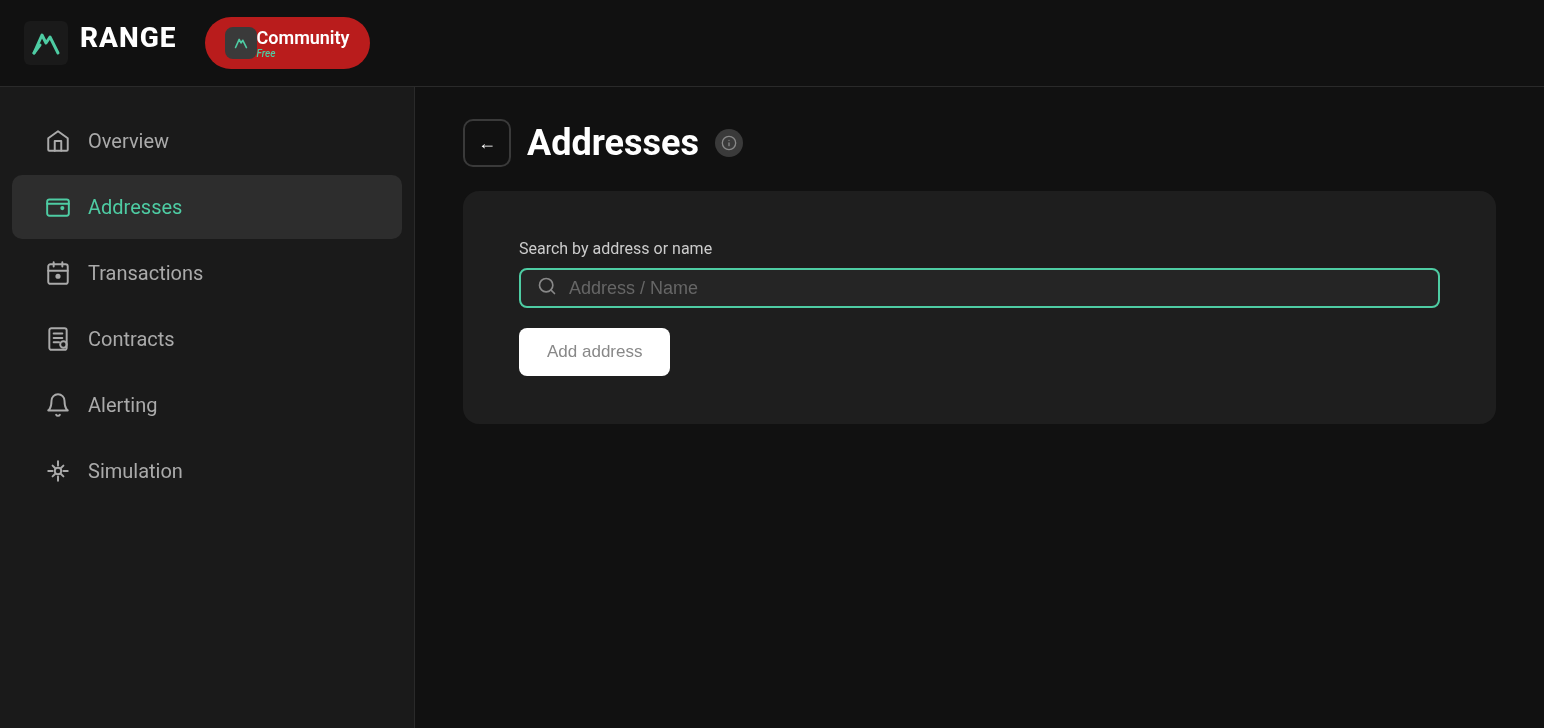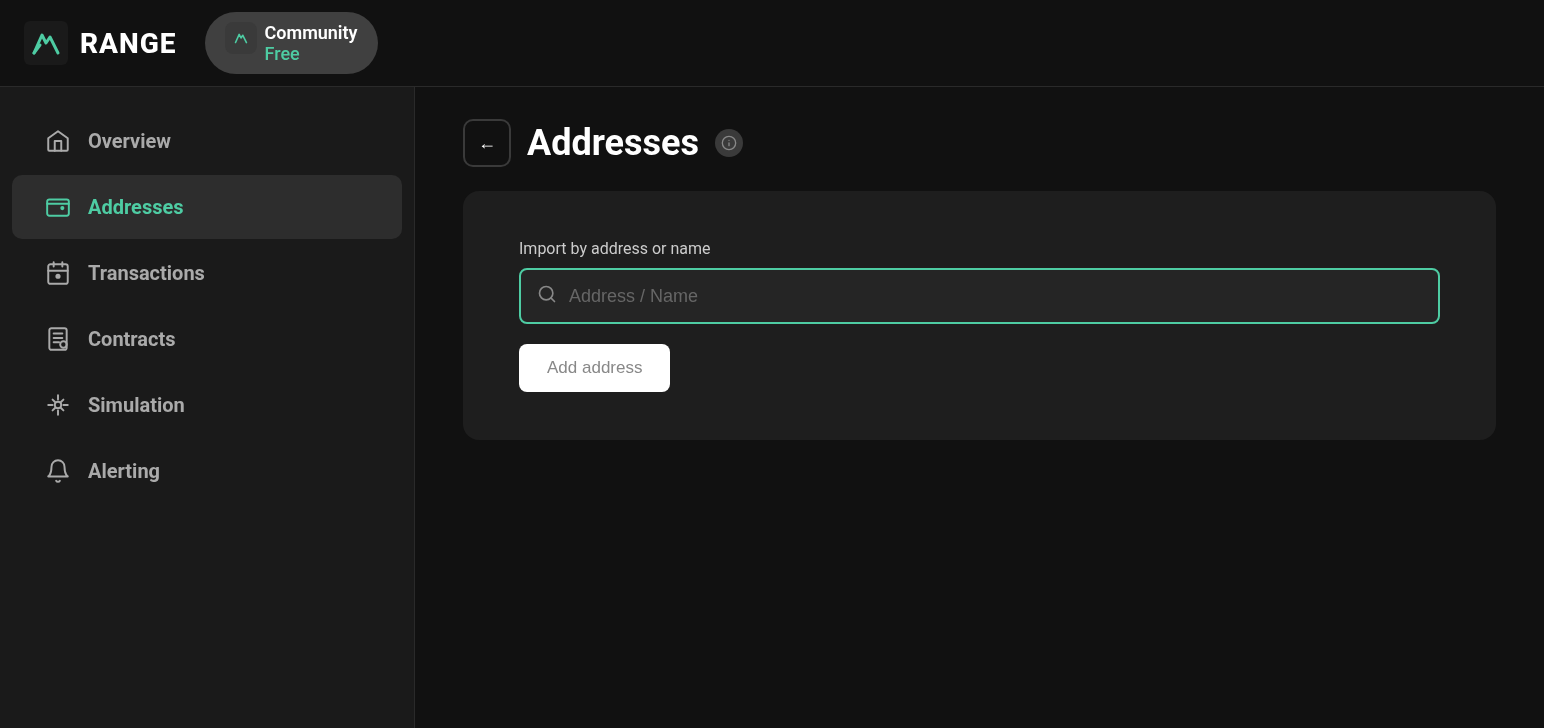--- a/index.html
+++ b/index.html
@@ -25,44 +25,43 @@
       display: flex;
       align-items: center;
       padding: 0 24px;
       gap: 20px;
       flex-shrink: 0;
       border-bottom: 1px solid #2a2a2a;
     }
 
     .logo-area {
       display: flex;
-      align-items: center;
       gap: 12px;
     }
 
     .logo-icon {
       width: 44px;
       height: 44px;
       display: flex;
       align-items: center;
       justify-content: center;
     }
 
     .logo-text {
       font-size: 28px;
       font-weight: 800;
       color: #ffffff;
       letter-spacing: 1px;
     }
 
     .community-badge {
       display: flex;
-      align-items: flex-start;
-      gap: 8px;
-      background: #404040;
+      align-items: center;
+      gap: 0;
+      background: #b91c1c;
       border-radius: 40px;
       padding: 10px 20px;
       margin-left: 8px;
     }
 
     .community-badge-icon {
       width: 32px;
       height: 32px;
       background: #3a3a3a;
       border-radius: 8px;
@@ -77,22 +76,23 @@
     }
 
     .community-name {
       color: #ffffff;
       font-size: 18px;
       font-weight: 600;
     }
 
     .community-plan {
       color: #4ecca3;
-      font-size: 18px;
+      font-size: 10px;
       font-weight: 500;
+      font-style: italic;
     }
 
     
     .main-layout {
       display: flex;
       flex: 1;
       overflow: hidden;
     }
 
     
@@ -105,21 +105,21 @@
     }
 
     .sidebar-item {
       display: flex;
       align-items: center;
       gap: 16px;
       padding: 18px 32px;
       cursor: pointer;
       color: #aaaaaa;
       font-size: 20px;
-      font-weight: 700;
+      font-weight: 400;
       border-radius: 10px;
       margin: 2px 12px;
       transition: background 0.15s;
     }
 
     .sidebar-item.active {
       background: #2d2d2d;
       color: #4ecca3;
       border-radius: 10px;
     }
@@ -208,21 +208,21 @@
       margin-bottom: 10px;
     }
 
     .search-container {
       display: flex;
       align-items: center;
       border: 2px solid #4ecca3;
       border-radius: 8px;
       background: #252525;
       padding: 0 16px;
-      height: 56px;
+      height: 40px;
       gap: 12px;
     }
 
     .search-icon-inner {
       color: #888888;
       font-size: 18px;
       flex-shrink: 0;
     }
 
     .search-input {
@@ -329,57 +329,57 @@
           <path d="M8 7h8M8 11h8M8 15h5"></path>
           <circle cx="17" cy="17" r="3" stroke="currentColor" fill="none"></circle>
         </svg>
       </span>
       <span class="label">Contracts</span>
     </div>
 
     <div class="sidebar-item">
       <span class="icon">
         <svg width="26" height="26" viewBox="0 0 24 24" fill="none" stroke="currentColor" stroke-width="1.8" stroke-linecap="round" stroke-linejoin="round">
+          <path d="M18 8A6 6 0 106 8c0 7-3 9-3 9h18s-3-2-3-9"></path>
+          <path d="M13.73 21a2 2 0 01-3.46 0"></path>
+        </svg>
+      </span>
+      <span class="label">Alerting</span>
+    </div>
+
+    <div class="sidebar-item">
+      <span class="icon">
+        <svg width="26" height="26" viewBox="0 0 24 24" fill="none" stroke="currentColor" stroke-width="1.8" stroke-linecap="round" stroke-linejoin="round">
           <path d="M3 12h4M17 12h4M12 3v4M12 17v4"></path>
           <path d="M7 7l2.5 2.5M14.5 14.5L17 17M17 7l-2.5 2.5M9.5 14.5L7 17"></path>
           <circle cx="12" cy="12" r="3"></circle>
         </svg>
       </span>
       <span class="label">Simulation</span>
-    </div>
-
-    <div class="sidebar-item">
-      <span class="icon">
-        <svg width="26" height="26" viewBox="0 0 24 24" fill="none" stroke="currentColor" stroke-width="1.8" stroke-linecap="round" stroke-linejoin="round">
-          <path d="M18 8A6 6 0 106 8c0 7-3 9-3 9h18s-3-2-3-9"></path>
-          <path d="M13.73 21a2 2 0 01-3.46 0"></path>
-        </svg>
-      </span>
-      <span class="label">Alerting</span>
     </div>
 
   </nav>
 
   <div class="content-area">
 
     <div class="page-header">
       <button class="back-button">←</button>
       <h1 class="page-title">Addresses</h1>
       <div class="info-icon">
         <svg width="16" height="16" viewBox="0 0 24 24" fill="none" stroke="currentColor" stroke-width="2" stroke-linecap="round" stroke-linejoin="round">
           <circle cx="12" cy="12" r="10"></circle>
           <line x1="12" y1="8" x2="12" y2="8"></line>
           <line x1="12" y1="12" x2="12" y2="16"></line>
         </svg>
       </div>
     </div>
 
     <div class="import-panel">
 
-      <p class="search-label">Import by address or name</p>
+      <p class="search-label">Search by address or name</p>
 
       <div class="search-container">
         <span class="search-icon-inner">
           <svg width="20" height="20" viewBox="0 0 24 24" fill="none" stroke="#888888" stroke-width="2" stroke-linecap="round" stroke-linejoin="round">
             <circle cx="11" cy="11" r="8"></circle>
             <line x1="21" y1="21" x2="16.65" y2="16.65"></line>
           </svg>
         </span>
         <input class="search-input" type="text" placeholder="Address / Name" style="">
       </div>

